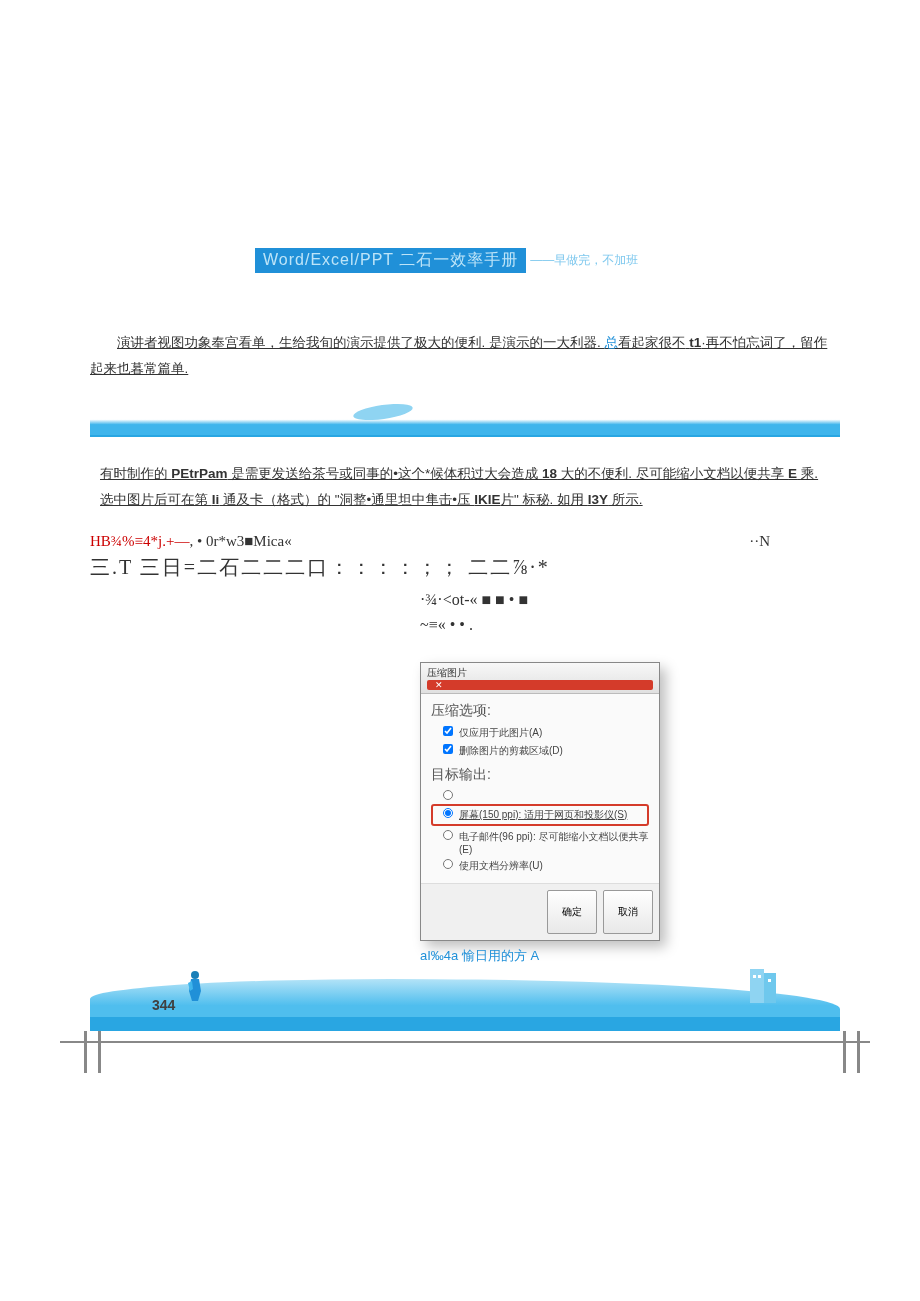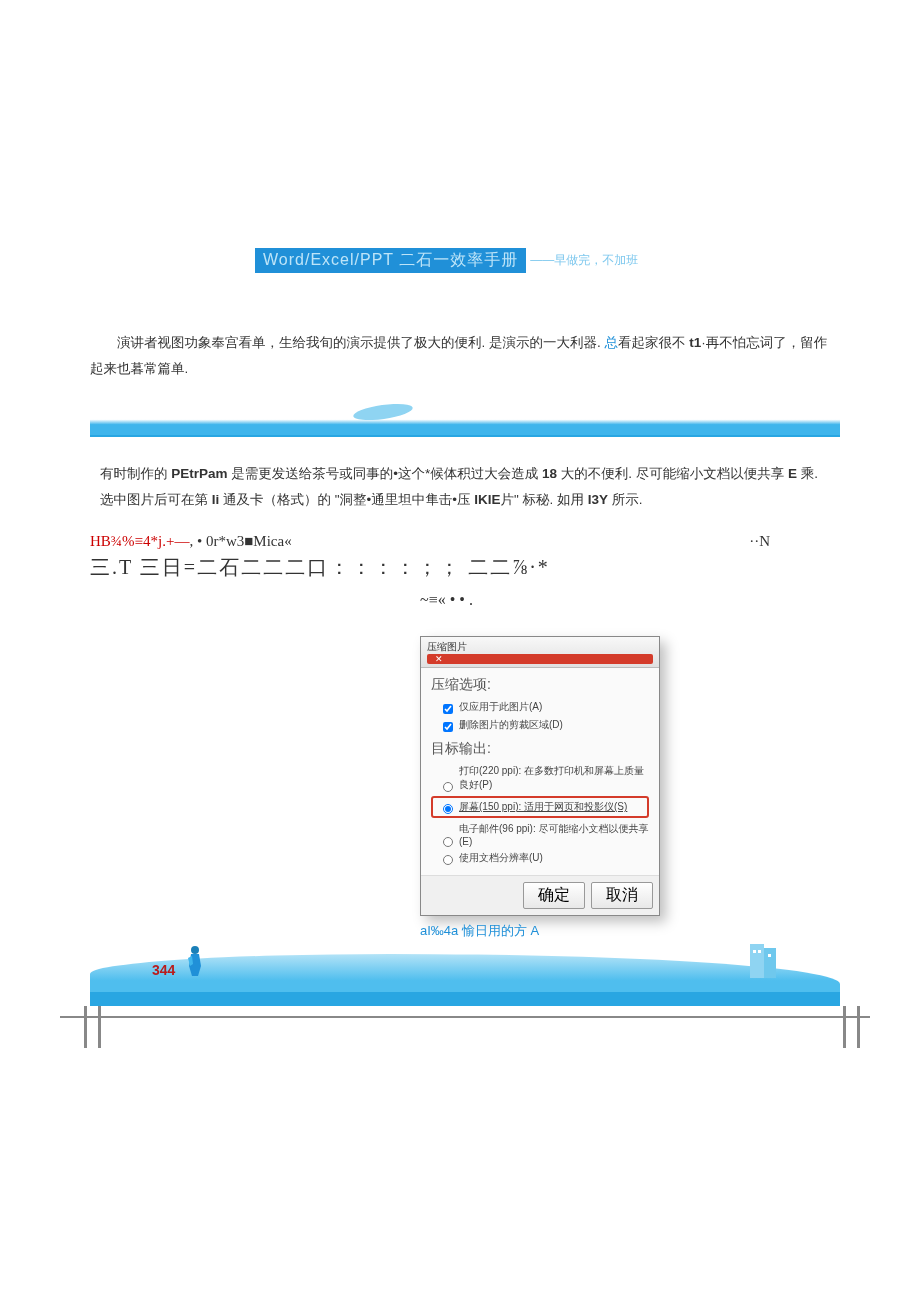--- a/index.html
+++ b/index.html
@@ -34,20 +34,21 @@
     }
     .header-tail {
       color: #7ec8ee;
       font-size: 12px;
       margin-left: 4px;
     }
     .para {
       line-height: 1.9;
       font-size: 13.5px;
       margin-bottom: 8px;
+      text-decoration: underline;
     }
     .indent { text-indent: 2em; }
     .link-blue { color: #2090d8; }
     .divider-wave {
       height: 28px;
       margin: 28px 0 24px 0;
       background: linear-gradient(180deg, #fff 0%, #fff 40%, #3fb5ec 60%, #3fb5ec 100%);
       position: relative;
       border-bottom: 2px solid #29a6e2;
     }
@@ -116,21 +117,21 @@
       padding: 8px 10px;
       background: #fafafa;
     }
     .dialog-group-label {
       color: #555;
       font-size: 14px;
       margin-bottom: 4px;
     }
     .dialog-check, .dialog-radio {
       display: flex;
-      align-items: flex-end;
+      align-items: flex-start;
       gap: 6px;
       padding: 2px 0 2px 12px;
       color: #444;
       font-size: 10px;
     }
     .dialog-check input, .dialog-radio input {
       width: 10px; height: 10px;
     }
     .dialog-radio.highlighted {
       border: 2px solid #d43b2a;
@@ -143,22 +144,22 @@
       display: flex;
       justify-content: flex-end;
       gap: 6px;
       padding: 6px;
       border-top: 1px solid #ddd;
       background: #f0f0f0;
     }
     .dialog-btn {
       border: 1px solid #999;
       background: linear-gradient(#fff, #e8e8e8);
-      padding: 2px 14px;
-      font-size: 16px;
+      padding: 14px 14px;
+      font-size: 10px;
       border-radius: 2px;
     }
     .dialog-caption {
       color: #2090d8;
       font-size: 13px;
       margin-top: 6px;
     }
     .footer-wave {
       position: relative;
       margin-top: 14px;
@@ -171,22 +172,22 @@
       border-top-right-radius: 60% 30px;
       position: relative;
     }
     .wave-bottom {
       height: 14px;
       background: #29a6e2;
     }
     .page-number {
       position: absolute;
       left: 62px;
-      top: 8px;
-      color: #b91c1c;
+      top: 18px;
+      color: #404040;
       font-weight: bold;
       font-size: 14px;
       z-index: 3;
     }
     .person-icon {
       position: absolute;
       left: 94px;
       top: -10px;
       width: 22px;
       height: 32px;
@@ -246,20 +247,21 @@
     <span>有时制作的 </span><b>PEtrPam</b><span> 是需更发送给茶号或同事的•这个*候体积过大会造成 </span><b>18</b><span> 大的不便利. 尽可能缩小文档以便共享 </span><b>E</b><span> 乘. 选中图片后可在第 </span><b>Ii</b><span> 通及卡（格式）的 "洞整•通里坦中隼击•压 </span><b>IKIE</b><span>片" 标秘. 如用 </span><b>I3Y</b><span> 所示.</span>
   </p>
 
   <div class="garbled-block">
     <div class="garbled-line1">
       <span class="red">HB¾%≡4*j.+—</span><span>,  •  0r*w3■Mica«</span>
       <span class="right">··N</span>
     </div>
     <div class="garbled-line2">三.T 三日=二石二二二口：：：：；； 二二⅞·*</div>
     <div class="garbled-right-block">
+      <div>·¾·&lt;ot-« ■ ■ • ■</div>
       <div>~≡« • • .</div>
     </div>
   </div>
 
   <div class="dialog-wrap">
     <div class="dialog">
       <div class="dialog-title">
         <span>压缩图片</span>
         <span class="dialog-close">✕</span>
       </div>
@@ -269,21 +271,20 @@
           <input type="checkbox" checked="" style="">
           <span>仅应用于此图片(A)</span>
         </label>
         <label class="dialog-check">
           <input type="checkbox" checked="" style="">
           <span>删除图片的剪裁区域(D)</span>
         </label>
         <div class="dialog-group-label" style="margin-top:6px;">目标输出:</div>
         <label class="dialog-radio">
           <input type="radio" name="r" style="">
-          <span>打印(220 ppi): 在多数打印机和屏幕上质量良好(P)</span>
         </label>
         <label class="dialog-radio highlighted">
           <input type="radio" name="r" checked="" style="">
           <span>屏幕(150 ppi): 适用于网页和投影仪(S)</span>
         </label>
         <label class="dialog-radio">
           <input type="radio" name="r" style="">
           <span>电子邮件(96 ppi): 尽可能缩小文档以便共享(E)</span>
         </label>
         <label class="dialog-radio">

